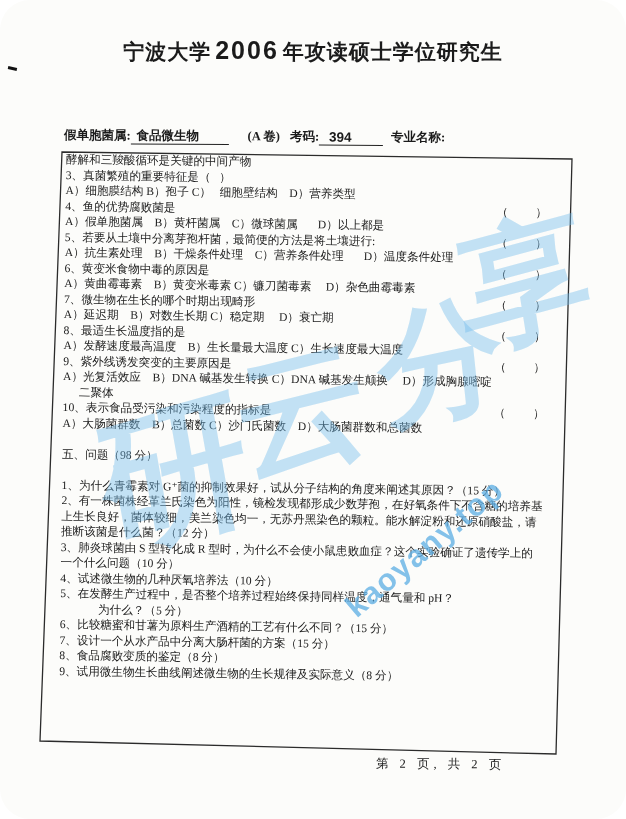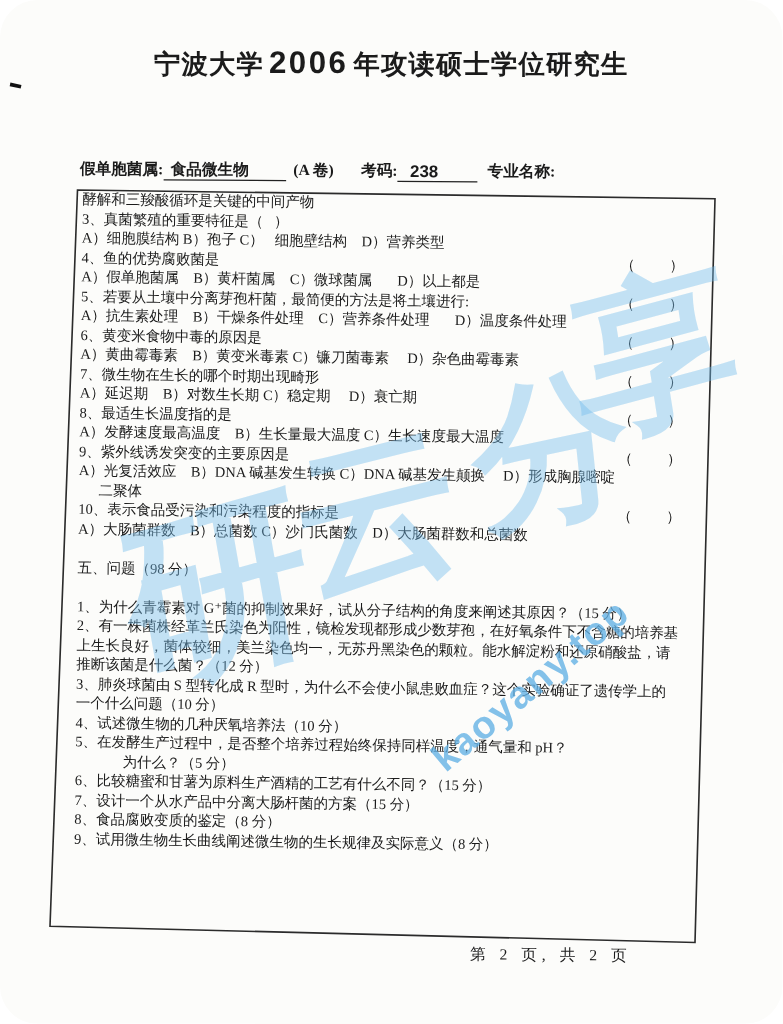--- a/index.html
+++ b/index.html
@@ -31,21 +31,21 @@
     transform:rotate(0.35deg);transform-origin:left top;
   }
   .uval{border-bottom:1.5px solid #222;text-align:left;line-height:15px;}
   .uval.subject{min-width:86px;padding:0 6px;}
   .uval.code{
     min-width:44px;padding:0 10px;font-size:13.5px;
     font-family:"Liberation Sans","DejaVu Sans",sans-serif;
   }
   .uval.major{flex:1;text-align:left;padding-left:3px;}
   .ilbl{flex:0 0 auto;}
-  .ml6{margin-left:6px;} .ml14{margin-left:22px;} .ml16{margin-left:8px;}
+  .ml6{margin-left:19px;} .ml14{margin-left:10px;} .ml16{margin-left:8px;}
   
   .content-lines{
     position:absolute;left:66px;top:152px;width:500px;z-index:2;
     font-size:11.6px;line-height:15.5px;
     transform:rotate(0.75deg);transform-origin:0 0;
   }
   .bline{display:flex;justify-content:space-between;white-space:pre;height:15.5px;}
   .bline .bp{padding-right:10px;letter-spacing:8px;flex:0 0 auto;}
   
   .frame{position:absolute;left:0;top:0;z-index:3;pointer-events:none;}
@@ -83,21 +83,21 @@
   <div class="scan-dash"></div>
 
   <div class="title1"><span>宁波大学</span><span class="year">2006</span><span>年攻读硕士学位研究生</span></div>
 
 
   <div class="info-row">
     <span class="ilbl">假单胞菌属:</span>
     <span class="uval subject">食品微生物</span>
     <span class="ilbl ml6">(A 卷)</span>
     <span class="ilbl ml14">考码:</span>
-    <span class="uval code">238</span>
+    <span class="uval code">394</span>
     <span class="ilbl ml16">专业名称:</span>
   </div>
 
   <svg class="frame" width="626" height="819" viewBox="0 0 626 819">
     <polygon points="62,152 572,159 556,754 40,741" fill="none" stroke="#2b2b2b" stroke-width="1.3"></polygon>
   </svg>
 
   <div class="content-lines">
       <div class="bline"><span class="bt">酵解和三羧酸循环是关键的中间产物</span></div>
       <div class="bline"><span class="bt">3、真菌繁殖的重要特征是（   ）</span></div>

